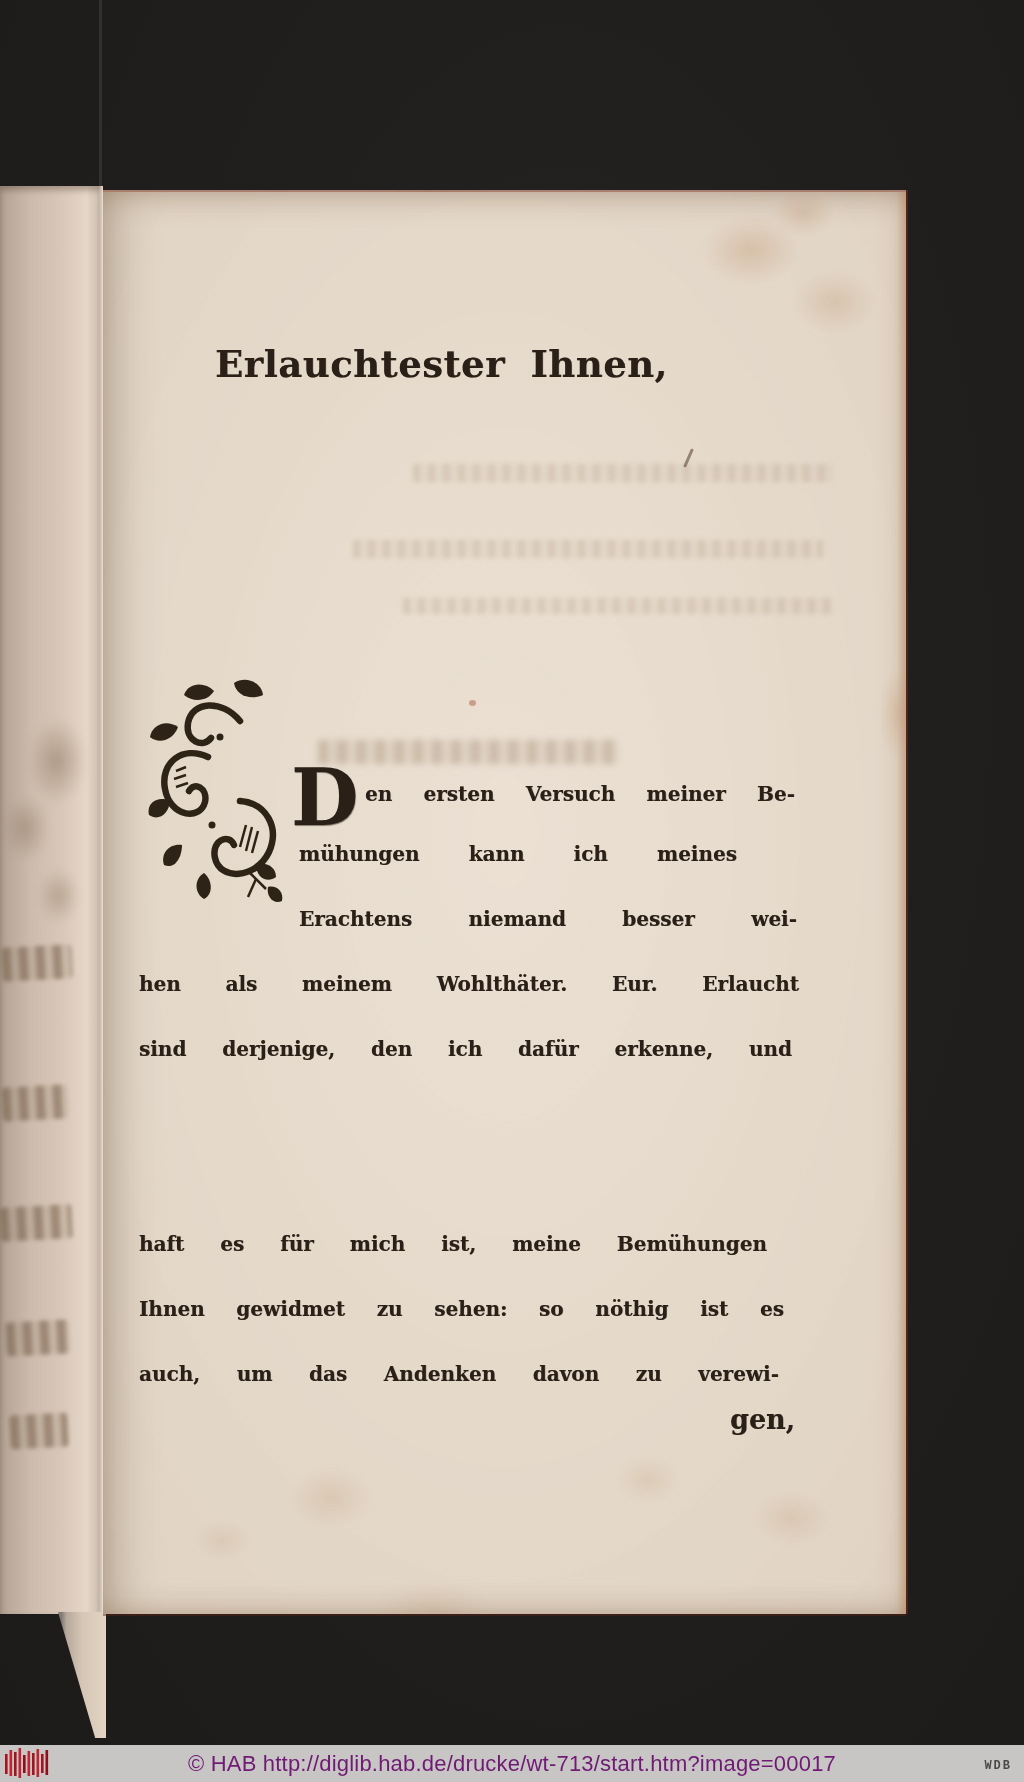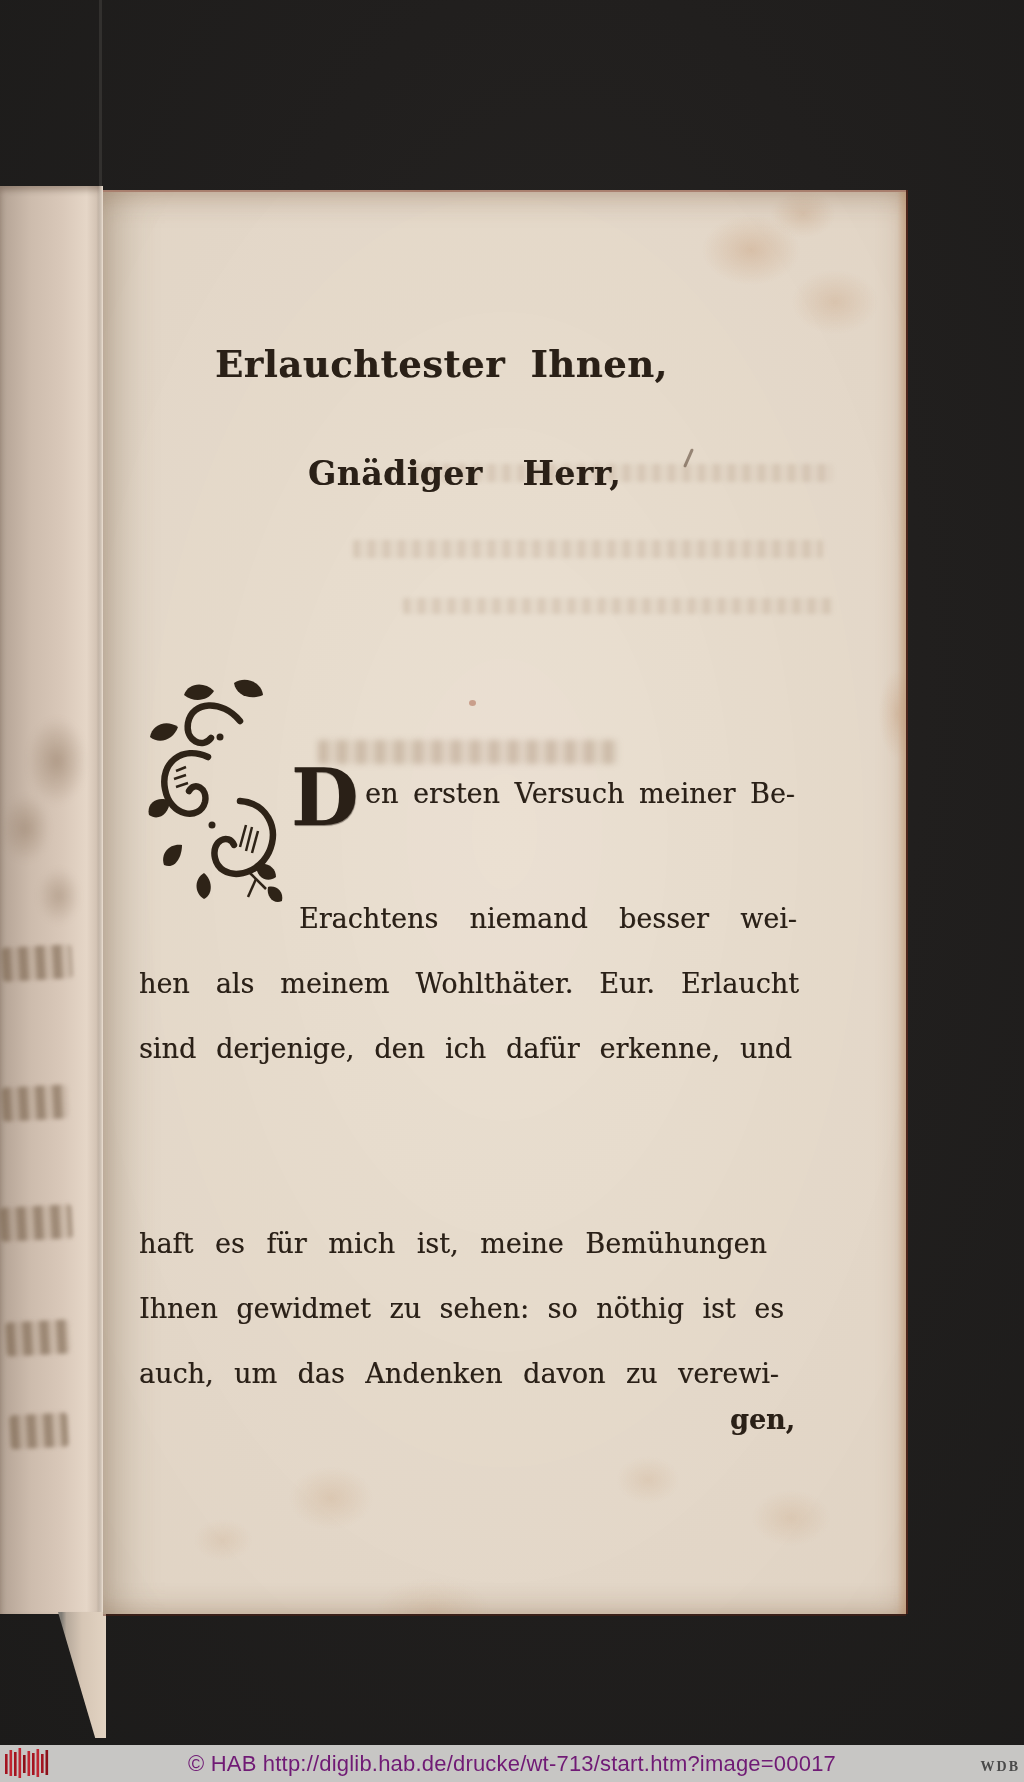--- a/index.html
+++ b/index.html
@@ -67,21 +67,21 @@
      background:rgba(152,62,36,.4);}
   
   .h1{position:absolute;left:112px;top:150px;font-size:37px;font-weight:700;
       word-spacing:12px;letter-spacing:.5px;white-space:nowrap;
       text-shadow:.4px .4px .6px rgba(42,32,23,.55);}
   .h2{position:absolute;left:205px;top:262px;font-size:33px;font-weight:700;
       word-spacing:28px;letter-spacing:.5px;white-space:nowrap;
       text-shadow:.4px .4px .6px rgba(42,32,23,.55);}
   .dropcap{position:absolute;left:188px;top:574px;font-size:78px;line-height:64px;
       font-weight:700;text-shadow:.6px .6px .8px rgba(42,32,23,.5);}
-  .bodyline{position:absolute;font-size:27px;line-height:40px;font-weight:400;
+  .bodyline{position:absolute;font-size:20px;line-height:40px;font-weight:700;
       white-space:nowrap;text-align:justify;text-align-last:justify;
       text-shadow:.4px .3px .5px rgba(42,32,23,.5);}
   .l1{left:262px;top:582px;width:430px;}
   .l2{left:196px;top:642px;width:438px;}
   .l3{left:196px;top:707px;width:498px;}
   .l4{left:36px; top:772px;width:660px;}
   .l5{left:36px; top:837px;width:653px;}
   .l6{left:36px; top:902px;width:653px;}
   .l7{left:38px; top:967px;width:661px;}
   .l8{left:36px; top:1032px;width:628px;}
@@ -89,22 +89,22 @@
   .l10{left:36px;top:1162px;width:640px;}
   .catchword{position:absolute;left:596px;top:1212px;font-size:27px;font-weight:700;
       text-shadow:.4px .3px .5px rgba(42,32,23,.5);margin-left:31px;}
   .ornament{position:absolute;left:45px;top:483px;width:142px;height:240px;}
   
   .footer{position:absolute;left:0;top:1745px;width:1024px;height:37px;background:#c7c6c4;}
   .copyright{position:absolute;left:0;right:0;top:0;height:37px;line-height:37px;
       text-align:center;font-family:"Liberation Sans", sans-serif;font-size:22px;
       color:#701a75;letter-spacing:.2px;}
   .hab-logo{position:absolute;left:4px;top:3px;}
-  .wdb{position:absolute;right:4px;top:14px;font-family:Liberation Serif, serif;
-      font-size:14px;font-weight:700;letter-spacing:2px;color:#4a4a4a;}
+  .wdb{position:absolute;right:12px;top:14px;font-family:Liberation Mono, monospace;
+      font-size:12px;font-weight:700;letter-spacing:2px;color:#4a4a4a;}
 </style>
 </head>
 <body>
 
 <div class="stage">
 
   <div class="gutter-line"></div>
 
   <div class="underpage">
     <div class="ghost-ornament"></div>
@@ -120,21 +120,20 @@
   <div class="page">
 
     <div class="ghost-band gb1"></div>
     <div class="ghost-band gb2"></div>
     <div class="ghost-band gb3"></div>
     <div class="ghost-band gb4"></div>
     <div class="mark-slash"></div>
     <div class="fleck"></div>
 
     <div class="h1">Erlauchtester Ihnen,</div>
-    <div class="h2">Gnädiger Herr,</div>
 
     <svg class="ornament" viewBox="0 0 142 240" xmlns="http://www.w3.org/2000/svg">
       <g fill="none" stroke="#2e2317" stroke-width="6.5" stroke-linecap="round">
         <path d="M92,46 C74,24 44,26 40,48 C37,66 55,74 63,63"></path>
         <path d="M60,82 C34,70 12,88 17,114 C22,142 52,146 57,127 C60,113 46,106 41,116"></path>
         <path d="M92,126 C118,128 132,152 121,177 C108,204 72,206 67,183 C63,165 81,158 86,170"></path>
       </g>
       <g fill="none" stroke="#2e2317" stroke-width="2.5">
         <path d="M98,150 L92,172"></path>
           <path d="M104,152 L98,176"></path>
@@ -155,20 +154,21 @@
         <path d="M108,190 C118,186 128,192 128,202 C119,209 108,202 108,190 Z"></path>
         <path d="M120,212 C128,210 136,216 134,226 C126,230 118,222 120,212 Z"></path>
         <circle cx="72" cy="62" r="3.5"></circle>
           <circle cx="64" cy="150" r="3.5"></circle>
       </g>
     </svg>
 
     <div class="dropcap">D</div>
 
     <div class="bodyline l1">en ersten Versuch meiner Be-</div>
+    <div class="bodyline l2">mühungen kann ich meines</div>
     <div class="bodyline l3">Erachtens niemand besser wei-</div>
     <div class="bodyline l4">hen als meinem Wohlthäter. Eur. Erlaucht</div>
     <div class="bodyline l5">sind derjenige, den ich dafür erkenne, und</div>
     <div class="bodyline l8">haft es für mich ist, meine Bemühungen</div>
     <div class="bodyline l9">Ihnen gewidmet zu sehen: so nöthig ist es</div>
     <div class="bodyline l10">auch, um das Andenken davon zu verewi-</div>
 
     <div class="catchword">gen,</div>
   </div>
 

